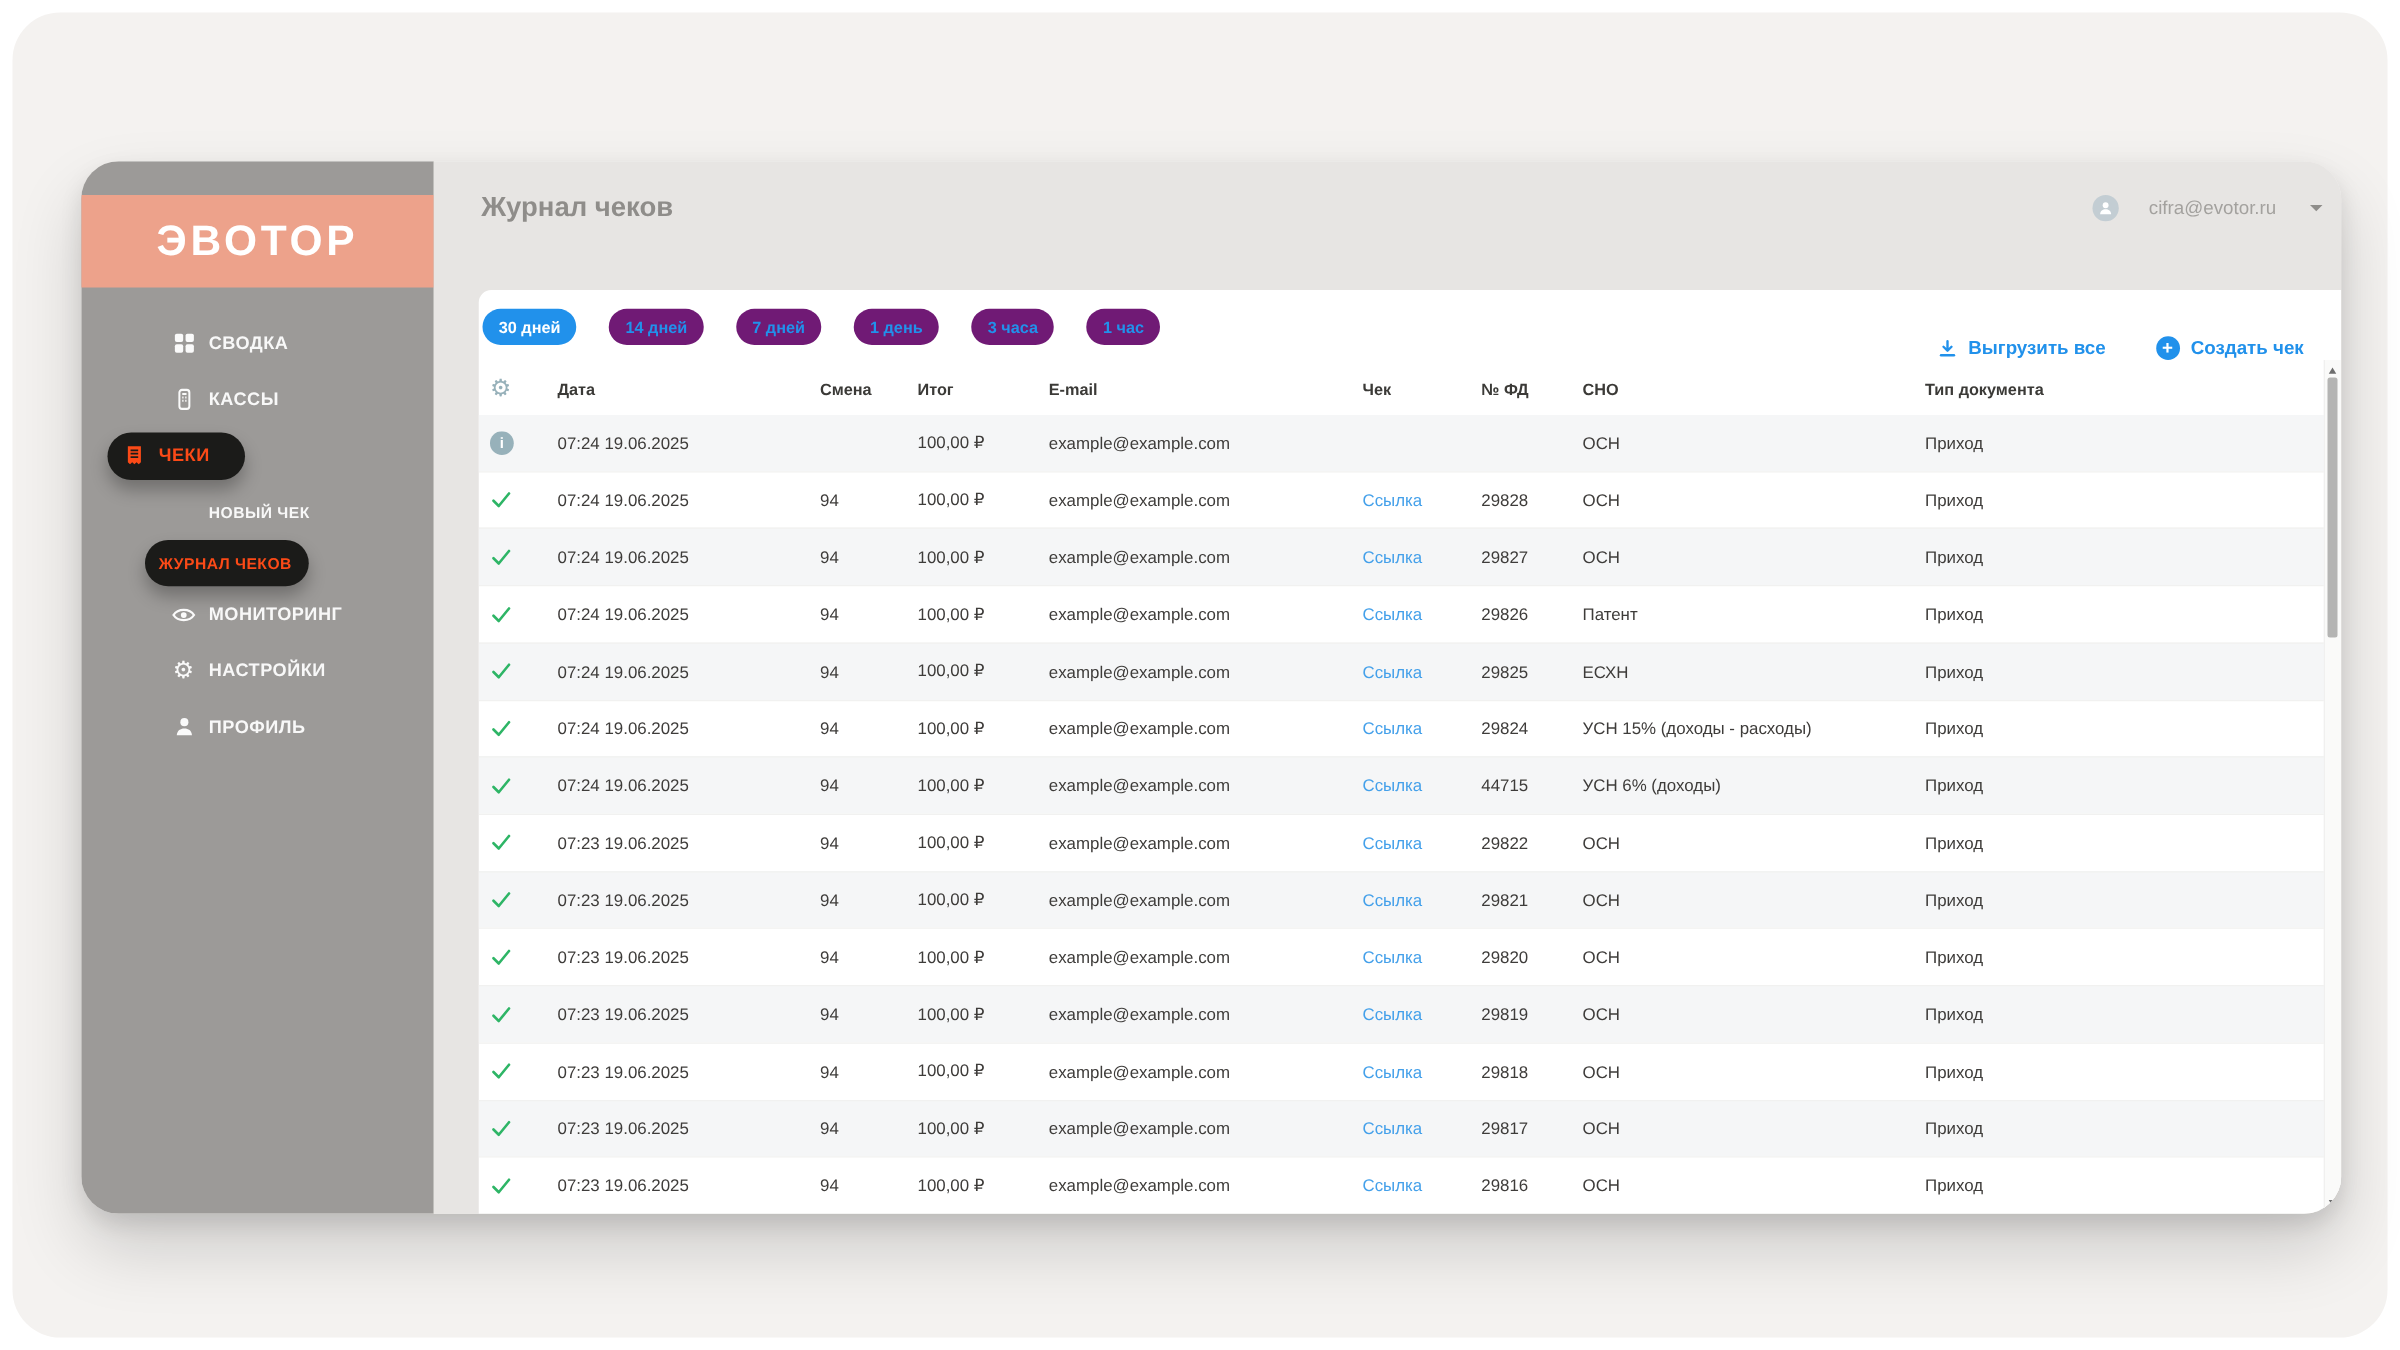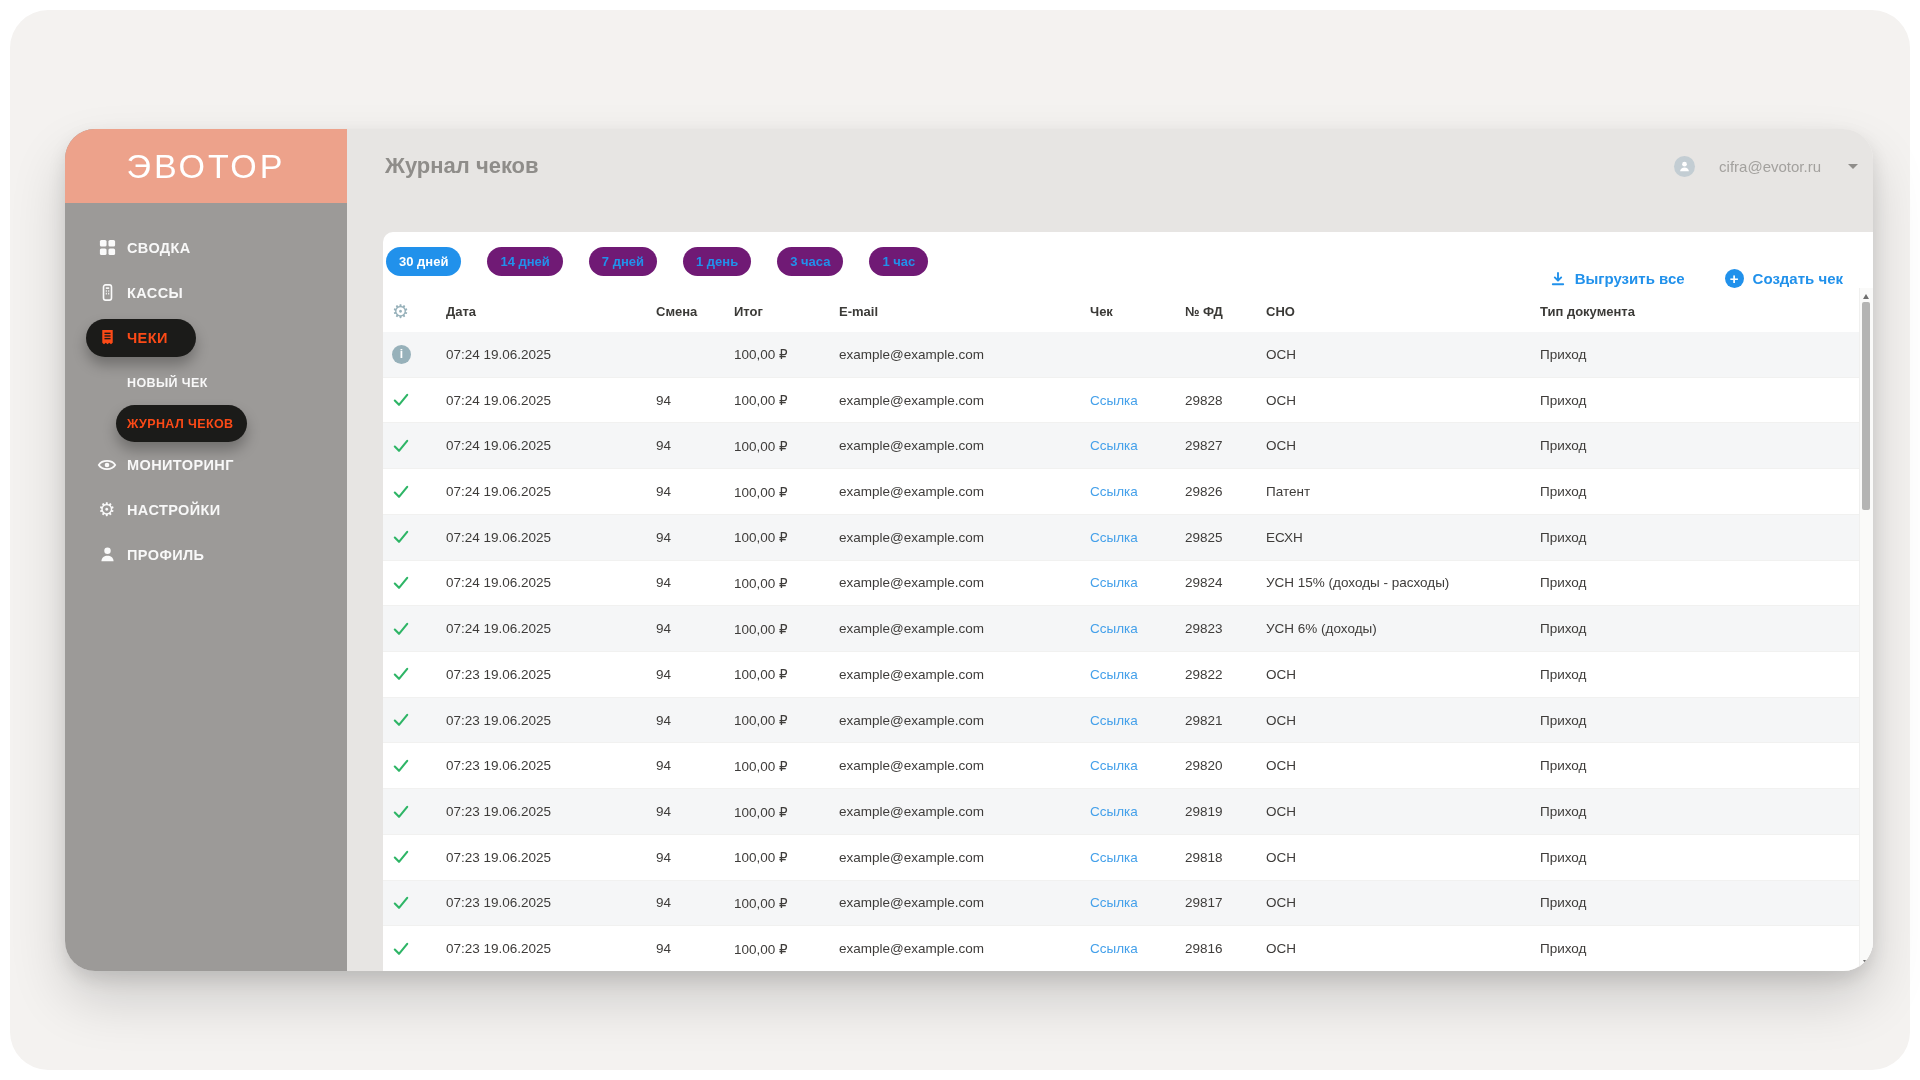--- a/index.html
+++ b/index.html
@@ -6,24 +6,24 @@
     font-family:"Liberation Sans","DejaVu Sans",sans-serif;overflow:hidden;}
   .outer-frame{position:absolute;inset:10px;background:#F4F2F0;border-radius:38px;}
 
   .app-window{position:absolute;left:55px;top:119px;width:1808px;height:842px;
     border-radius:30px;overflow:hidden;display:flex;
     box-shadow:0 28px 55px rgba(0,0,0,.16),0 8px 18px rgba(0,0,0,.10);}
 
   
   .sidebar{width:282px;flex:0 0 282px;background:var(--sidebar-gray,#9C9A98);display:flex;flex-direction:column;}
   .logo{height:74px;background:var(--brand-peach,#EDA28B);color:#fff;display:flex;align-items:center;justify-content:center;
-    font-size:34px;font-weight:normal;letter-spacing:3px;}
+    font-size:34px;font-weight:bold;letter-spacing:3px;margin-top:27px;}
   .nav{padding-top:22px;display:flex;flex-direction:column;}
   .nav-item{height:45px;display:flex;align-items:center;color:rgba(255,255,255,.93);
-    font-weight:bold;font-size:14.5px;letter-spacing:.4px;padding-left:32px;cursor:pointer;box-sizing:border-box;}
+    font-weight:bold;font-size:14.5px;letter-spacing:.4px;padding-left:32px;cursor:pointer;box-sizing:border-box;margin-left:40px;}
   .nav-icon{width:20px;height:20px;margin-right:10px;display:inline-flex;align-items:center;justify-content:center;color:rgba(255,255,255,.95);}
   .nav-item.sub{padding-left:62px;font-size:12.5px;}
   .nav-item.active:not(.sub){height:38px;margin:3.5px 0 3.5px 21px;padding:0 28px 0 11px;width:max-content;
     background:var(--dark-pill,#1B1B19);border-radius:20px;color:var(--accent-orange,#FB4A17);
     box-shadow:0 8px 14px rgba(0,0,0,.28);}
   .nav-item.active:not(.sub) .nav-icon{color:var(--accent-orange,#FB4A17);}
   .nav-item.sub.active{height:37px;margin-left:51px;padding:0 14px 0 11px;width:max-content;
     background:var(--dark-pill,#1B1B19);border-radius:19px;color:var(--accent-orange,#FB4A17);
     box-shadow:0 8px 14px rgba(0,0,0,.28);}
   .gear-glyph{font-family:"DejaVu Sans",sans-serif;font-size:19px;line-height:1;font-weight:normal;}
@@ -312,21 +312,21 @@
                   <svg viewBox="0 0 18 18" width="18" height="18" fill="none" stroke="var(--success-green,#2EB566)" stroke-width="2.1" stroke-linecap="round" stroke-linejoin="round">
                     <path d="M2.8 9.6 7 13.8 15.2 3.8"></path>
                   </svg>
                 </span>
               </div>
       <div class="cell">07:24 19.06.2025</div>
       <div class="cell">94</div>
       <div class="cell">100,00 ₽</div>
       <div class="cell">example@example.com</div>
       <div class="cell"><span class="link">Ссылка</span></div>
-      <div class="cell">29823</div>
+      <div class="cell">44715</div>
       <div class="cell">УСН 6% (доходы)</div>
       <div class="cell">Приход</div>
     </div>
             <div class="trow">
       <div class="cell c-status">
                 <span class="chk">
                   <svg viewBox="0 0 18 18" width="18" height="18" fill="none" stroke="var(--success-green,#2EB566)" stroke-width="2.1" stroke-linecap="round" stroke-linejoin="round">
                     <path d="M2.8 9.6 7 13.8 15.2 3.8"></path>
                   </svg>
                 </span>

